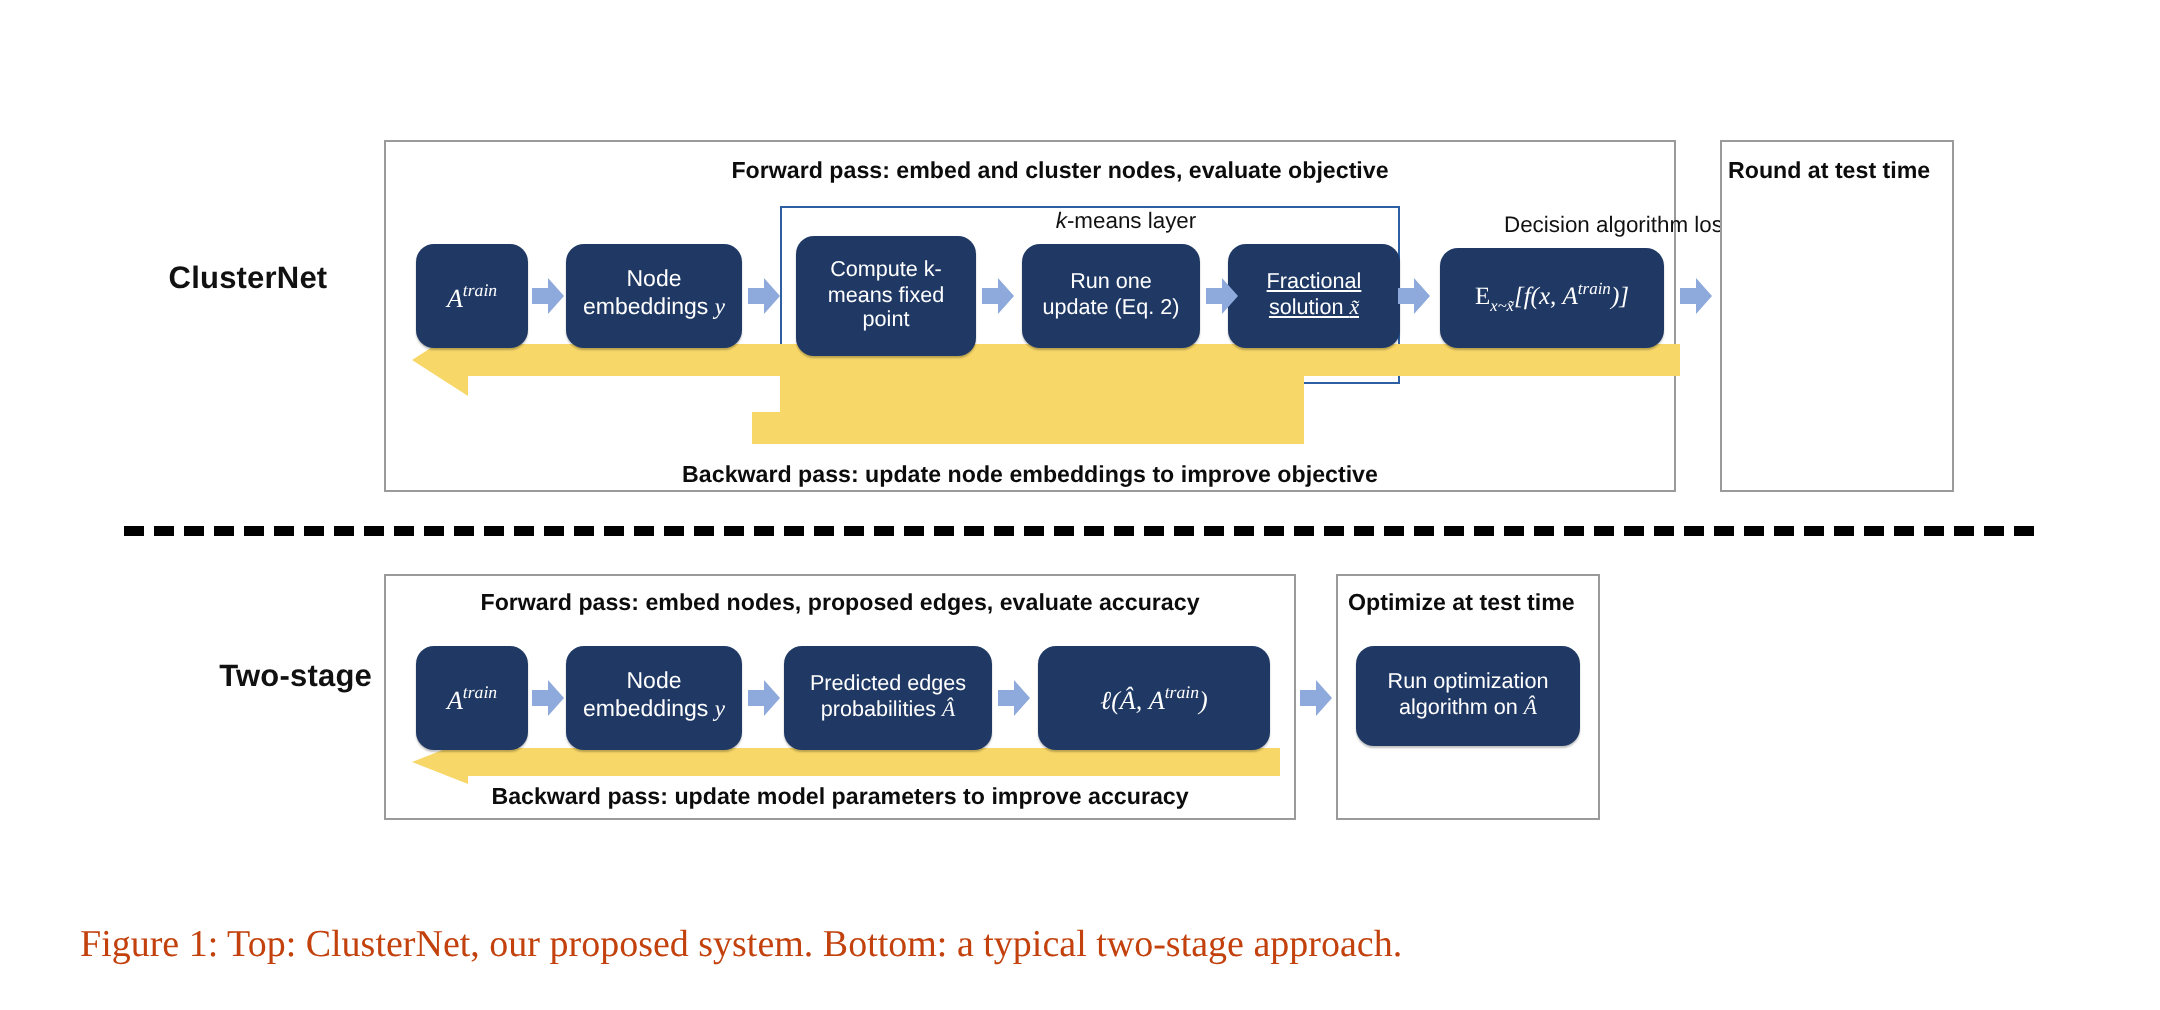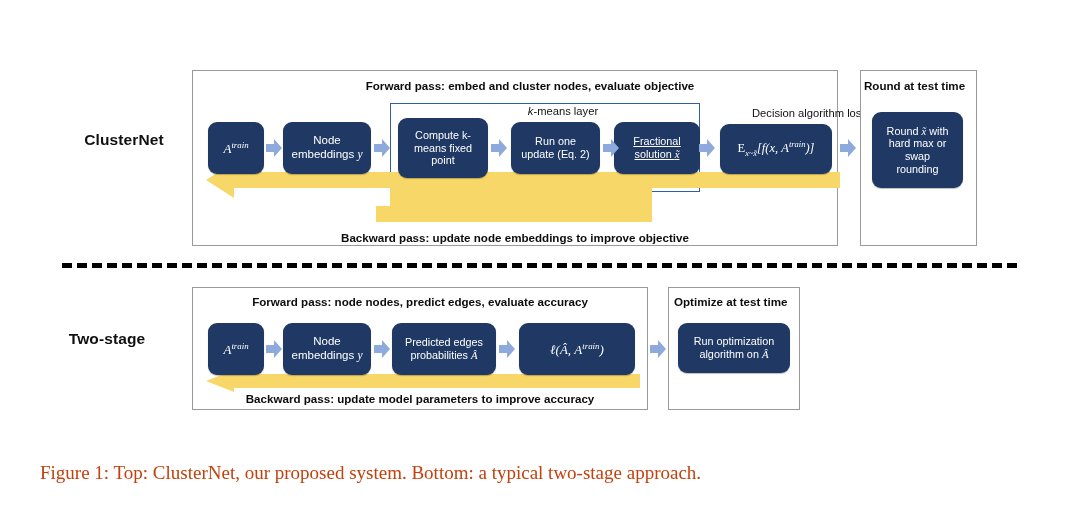--- a/index.html
+++ b/index.html
@@ -148,34 +148,31 @@
   <svg class="abs parrow" style="left:840px;top:139px;width:16px;height:18px;" viewBox="0 0 16 18">
     <path d="M0 5 H8 V0 L16 9 L8 18 V13 H0 Z" fill="#8ea9db"></path>
   </svg>
 
   <div class="abs frame" style="left:860px;top:70px;width:117px;height:176px;"></div>
 
   <div class="abs cap" style="left:864px;top:79px;width:117px;">
     <span>Round at test time</span>
   </div>
 
-  <div class="abs nbox small" style="left:872px;top:112px;width:91px;height:76px;">
-    <span>Round <span class="mathserif">x̃</span> with<br>hard max or<br>swap<br>rounding</span>
-  </div>
 
   <div class="abs dashed" style="left:62px;top:263px;width:955px;"></div>
 
-  <div class="abs row-label" style="left:45px;top:330px;width:124px;">
+  <div class="abs row-label" style="left:62px;top:330px;width:124px;text-align:right;">
     <span>Two-stage</span>
   </div>
 
   <div class="abs frame" style="left:192px;top:287px;width:456px;height:123px;"></div>
 
   <div class="abs cap center" style="left:192px;top:295px;width:456px;">
-    <span>Forward pass: node nodes, predict edges, evaluate accuracy</span>
+    <span>Forward pass: embed nodes, proposed edges, evaluate accuracy</span>
   </div>
 
   <div class="abs cap center" style="left:192px;top:392px;width:456px;">
     <span>Backward pass: update model parameters to improve accuracy</span>
   </div>
 
   <svg class="abs ypath" style="left:200px;top:370px;width:440px;height:22px;" viewBox="0 0 440 22">
     <path d="M440 4 L440 18 L34 18 L34 22 L6 11 L34 0 L34 4 Z" fill="#f7d768"></path>
   </svg>
 

